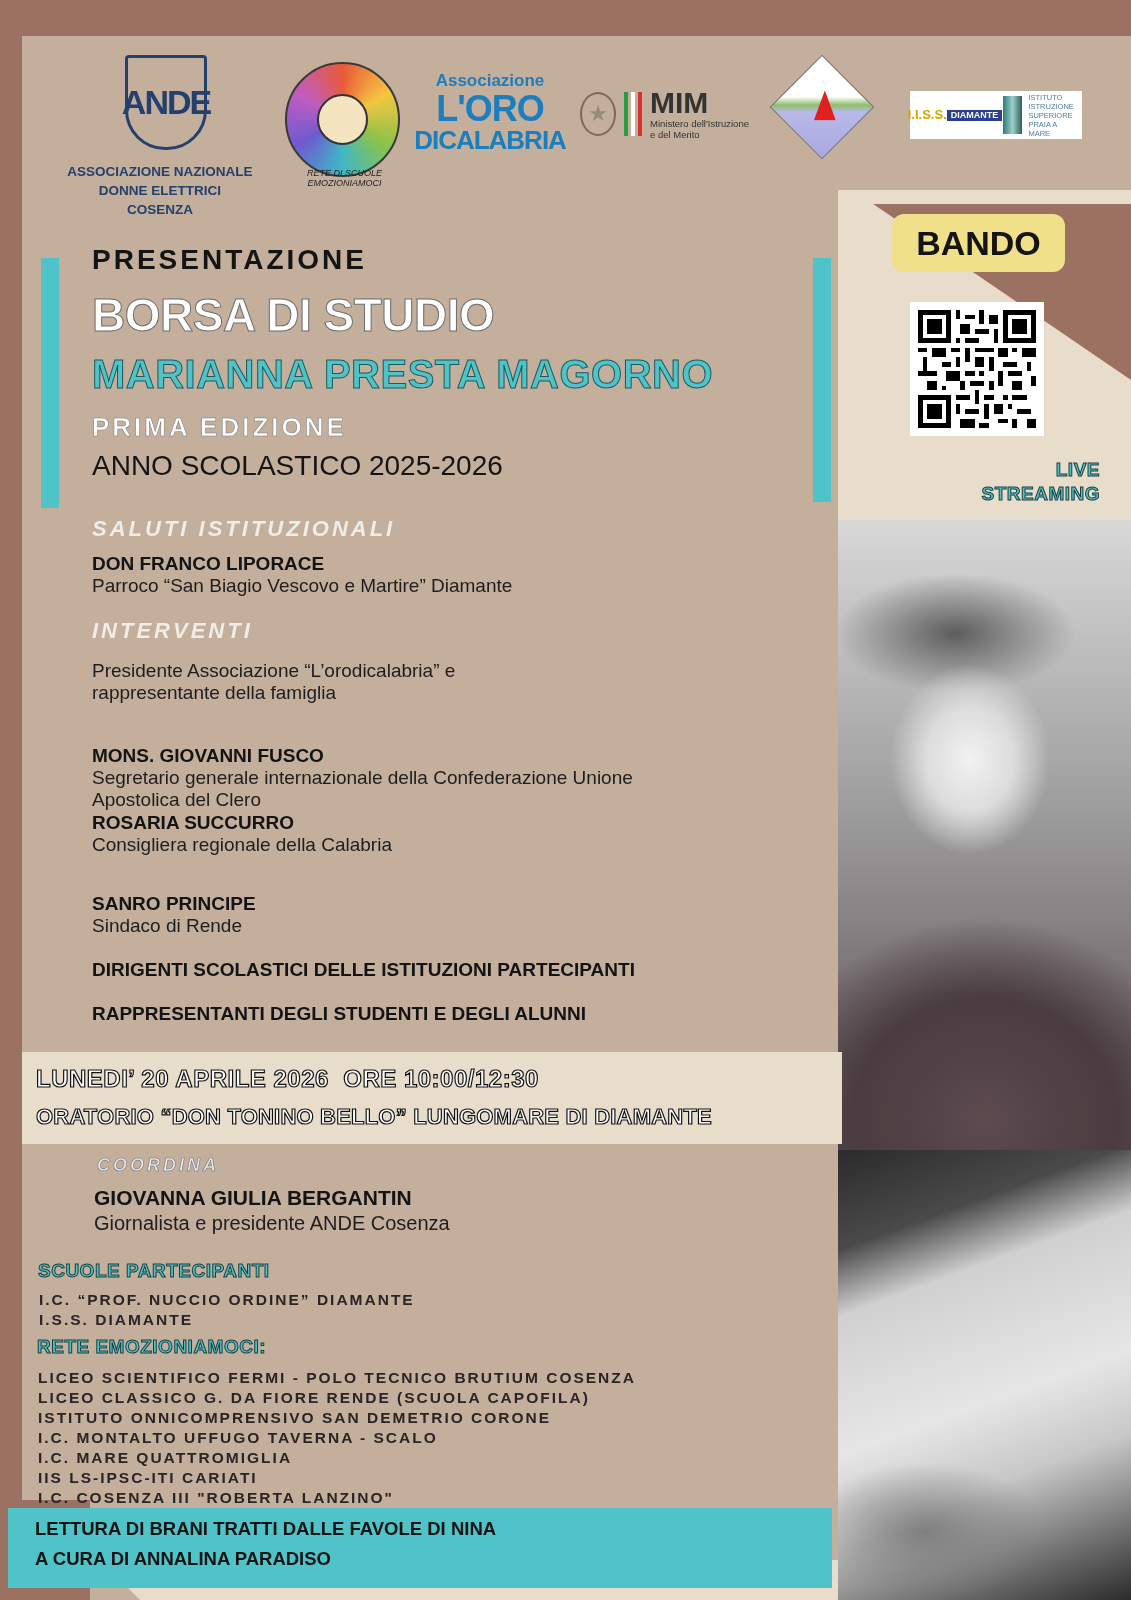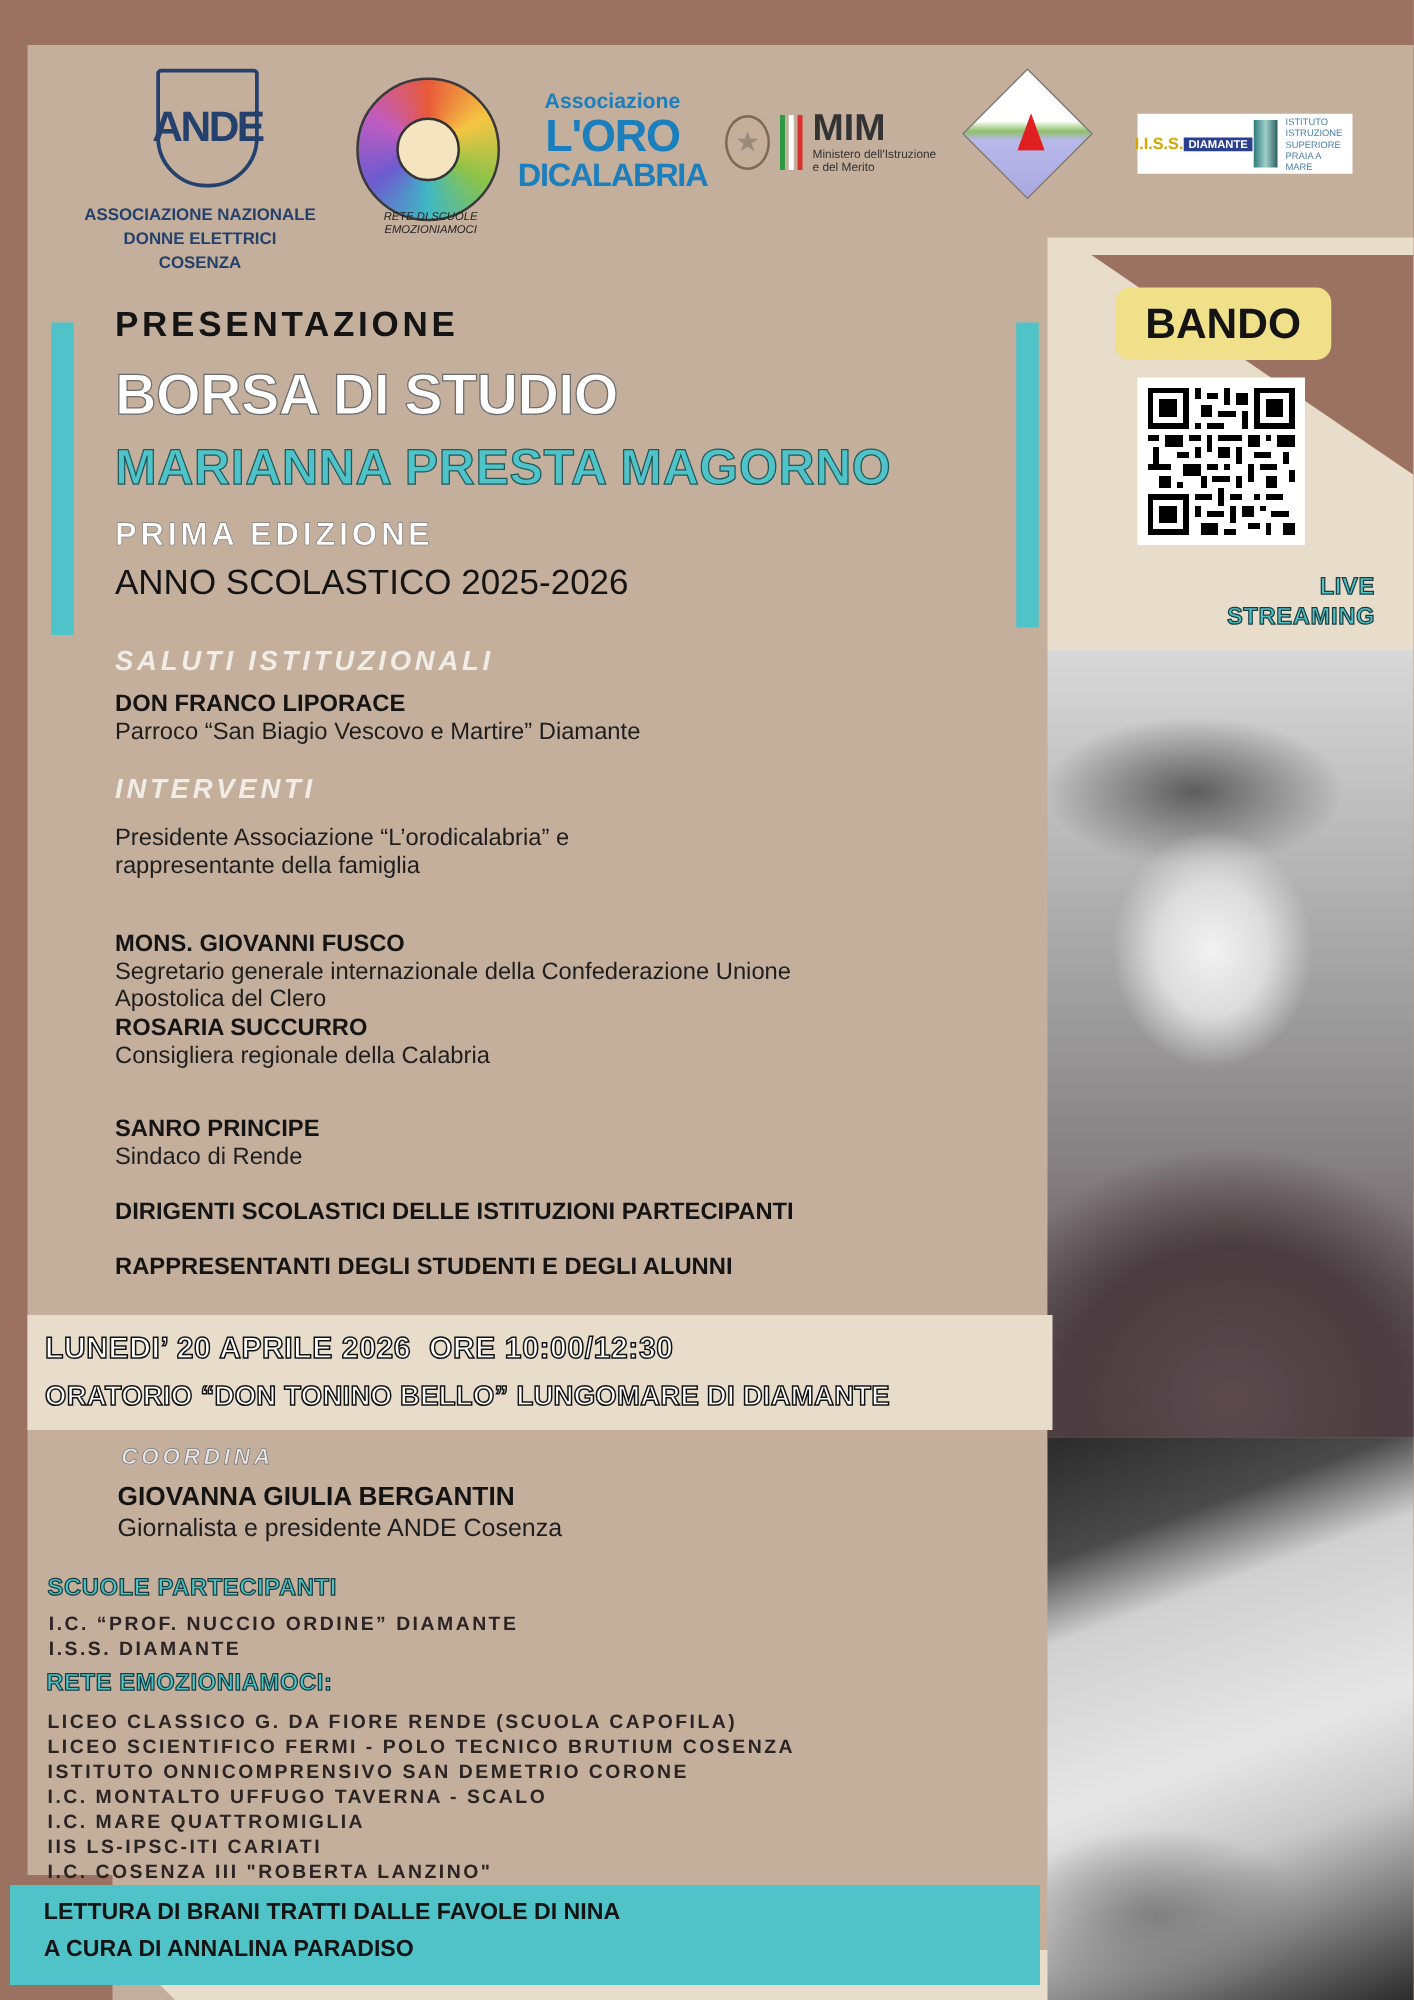--- a/index.html
+++ b/index.html
@@ -55,21 +55,21 @@
   .bar{position:absolute;width:18px;background:#4fc3c8;}
   .bar-left{left:41px;top:258px;height:250px;}
   .bar-right{left:813px;top:258px;height:244px;}
   .t-presentazione{position:absolute;left:92px;top:244px;font-size:28px;font-weight:bold;letter-spacing:3px;color:#141414;}
   .t-borsa{position:absolute;left:92px;top:288px;font-size:46px;font-weight:bold;color:#fff;-webkit-text-stroke:1px #6d6d6d;letter-spacing:-0.5px;}
   .t-name{position:absolute;left:92px;top:352px;font-size:40px;font-weight:bold;color:#4fc3c8;-webkit-text-stroke:1px #1e5a5c;letter-spacing:0.5px;}
   .t-prima{position:absolute;left:92px;top:412px;font-size:26px;font-weight:bold;color:#fff;letter-spacing:3px;-webkit-text-stroke:0.5px #777;}
   .t-anno{position:absolute;left:92px;top:450px;font-size:28px;color:#141414;}
 
   
-  .bando{position:absolute;left:892px;top:230px;width:173px;height:58px;background:#f0e08a;border-radius:12px;display:flex;align-items:center;justify-content:center;font-size:34px;font-weight:bold;color:#141414;}
+  .bando{position:absolute;left:892px;top:214px;width:173px;height:58px;background:#f0e08a;border-radius:12px;display:flex;align-items:center;justify-content:center;font-size:34px;font-weight:bold;color:#141414;}
   .qr{position:absolute;left:910px;top:302px;width:134px;height:134px;background:#fff;padding:8px;}
   .qr svg{width:118px;height:118px;display:block;}
   .live{position:absolute;left:920px;top:458px;width:180px;text-align:right;font-size:19px;font-weight:bold;line-height:24px;color:#4fc3c8;-webkit-text-stroke:1px #1a3a3c;letter-spacing:0.5px;}
 
   
   .sec-head{position:absolute;font-size:22px;font-weight:bold;font-style:italic;color:#f0ece6;letter-spacing:3px;}
   .person{position:absolute;left:92px;width:720px;}
   .person .pname{font-size:19px;font-weight:bold;color:#141414;line-height:22px;}
   .person .prole{font-size:19px;color:#1e1e1e;line-height:22px;}
   .plain-bold{position:absolute;left:92px;font-size:19px;font-weight:bold;color:#141414;}
@@ -229,22 +229,22 @@
 <div class="coord-name">GIOVANNA GIULIA BERGANTIN</div>
 <div class="coord-role">Giornalista e presidente ANDE Cosenza</div>
 
 <div class="teal-head" style="left:38px;top:1260px;">SCUOLE PARTECIPANTI</div>
 <div class="school schools-a">
   <div>I.C. “PROF. NUCCIO ORDINE” DIAMANTE</div>
   <div>I.S.S. DIAMANTE</div>
 </div>
 <div class="teal-head" style="left:37px;top:1336px;">RETE EMOZIONIAMOCI:</div>
 <div class="school schools-b">
+  <div>LICEO SCIENTIFICO FERMI - POLO TECNICO BRUTIUM COSENZA</div>
   <div>LICEO CLASSICO G. DA FIORE RENDE (SCUOLA CAPOFILA)</div>
-  <div>LICEO SCIENTIFICO FERMI - POLO TECNICO BRUTIUM COSENZA</div>
   <div>ISTITUTO ONNICOMPRENSIVO SAN DEMETRIO CORONE</div>
   <div>I.C. MONTALTO UFFUGO TAVERNA - SCALO</div>
   <div>I.C. MARE QUATTROMIGLIA</div>
   <div>IIS LS-IPSC-ITI CARIATI</div>
   <div>I.C. COSENZA III "ROBERTA LANZINO"</div>
 </div>
 
 <div class="footer">
   <div class="f1">LETTURA DI BRANI TRATTI DALLE FAVOLE DI NINA</div>
   <div class="f2">A CURA DI ANNALINA PARADISO</div>

